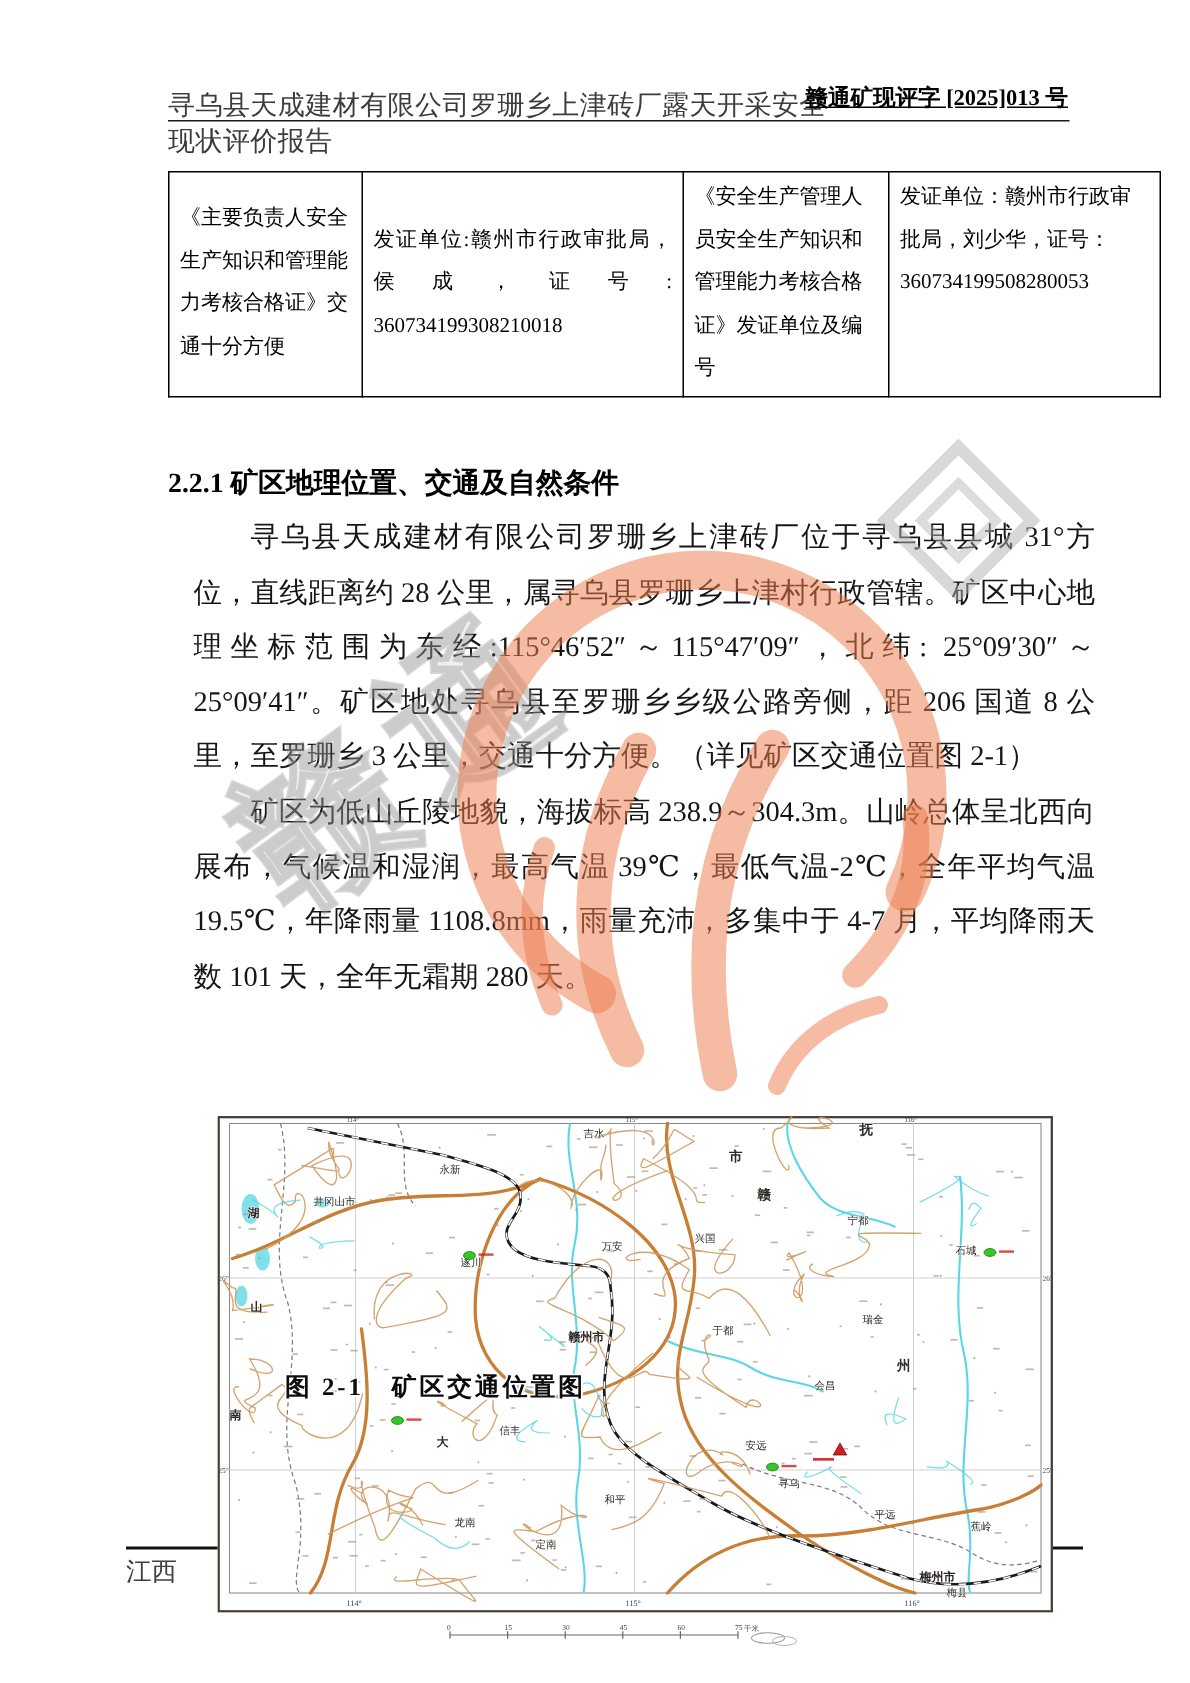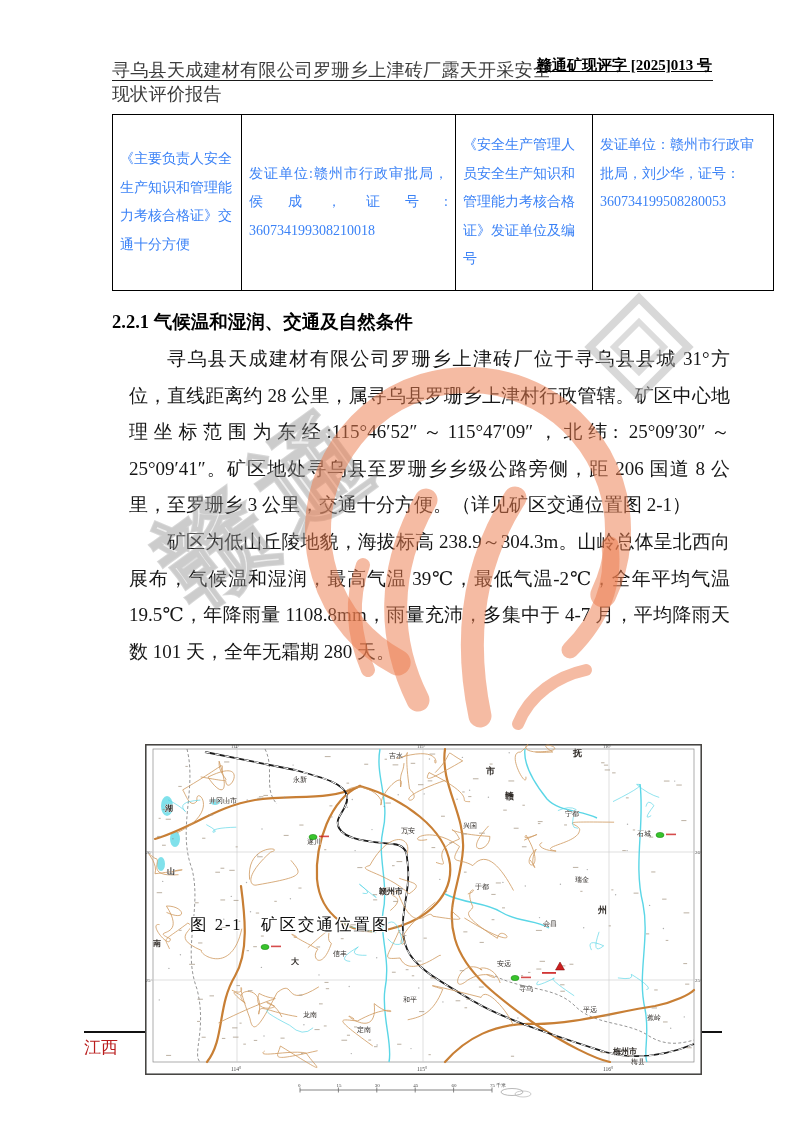--- a/index.html
+++ b/index.html
@@ -4,21 +4,21 @@
 <style>
   html,body{margin:0;padding:0;background:#ffffff;}
   .page{position:relative;width:793px;height:1122px;background:#fff;overflow:hidden;
         font-family:"Liberation Serif","DejaVu Serif",serif;color:#1c1c1c;}
   
   .hdr-left{position:absolute;left:112px;top:58px;width:450px;font-size:18px;color:#3c3c3c;letter-spacing:.3px;}
   .hdr-right{position:absolute;right:81px;top:56px;font-size:15px;font-weight:bold;color:#000;text-decoration:underline;}
   .hdr-rule{position:absolute;left:112px;top:80px;width:601px;height:0;border-top:1.6px solid #1a1a1a;}
   
   table.cert{position:absolute;left:112px;top:114px;width:601px;height:143px;border-collapse:collapse;table-layout:fixed;}
-  table.cert td{border:1.4px solid #000;font-size:14px;line-height:28.5px;padding:16px 7px;color:#3b82f6;}
+  table.cert td{border:1.4px solid #000;font-size:14px;line-height:28.5px;padding:3px 7px;color:#000000;}
   td.c1{width:114px;vertical-align:middle;}
   td.c2{width:199px;vertical-align:middle;text-align:justify;text-justify:inter-character;}
   td.c3{width:122px;vertical-align:middle;}
   td.c4{width:166px;vertical-align:top;}
   
   .h2{position:absolute;left:112px;top:268px;font-size:20px;font-weight:bold;color:#000;}
   .h3{position:absolute;left:112px;top:309px;font-size:18.5px;font-weight:bold;color:#000;}
   .bodytext{position:absolute;left:129px;top:341px;width:601px;font-size:19px;line-height:36.6px;
             text-align:justify;color:#161616;}
   .bodytext p{margin:0;text-indent:2em;}
@@ -26,27 +26,27 @@
   .wm{position:absolute;pointer-events:none;}
   .wm-text{left:128px;top:520px;font-size:108px;font-weight:bold;letter-spacing:14px;
            transform:rotate(-36deg);transform-origin:left top;
            color:rgba(150,150,150,0.16);-webkit-text-stroke:2px rgba(150,150,150,0.38);z-index:2;}
   .wm-cyan{left:424px;top:574px;font-size:94px;font-weight:bold;letter-spacing:-4px;
            font-family:"Liberation Sans",sans-serif;color:rgba(118,214,235,0.60);z-index:2;}
   .wm-diamond{left:584px;top:292px;z-index:2;}
   .wm-logo{left:268px;top:364px;z-index:3;}
   
   .map{position:absolute;left:145px;top:744px;width:557px;height:331px;background:#fdba74;z-index:5;}
-  .map-caption{position:absolute;left:45px;top:170px;font-size:16.5px;font-weight:normal;color:#0c0c0c;
+  .map-caption{position:absolute;left:45px;top:170px;font-size:16.5px;font-weight:bold;color:#0c0c0c;
                letter-spacing:2px;white-space:nowrap;
                text-shadow:-1px -1px 0 #fff,1px -1px 0 #fff,-1px 1px 0 #fff,1px 1px 0 #fff,0 0 3px #fff;}
   .scalebar{position:absolute;left:280px;top:1081px;z-index:5;}
   
   .ft-rule{position:absolute;left:84px;top:1031px;width:638px;border-top:2px solid #111;z-index:1;}
-  .ft-left{position:absolute;left:84px;top:1036px;font-size:17px;color:#b91c1c;z-index:1;}
+  .ft-left{position:absolute;left:84px;top:1036px;font-size:17px;color:#404040;z-index:1;}
 </style>
 </head>
 <body>
 
 <div class="page">
 
   <div class="hdr-left">寻乌县天成建材有限公司罗珊乡上津砖厂露天开采安全现状评价报告</div>
   <div class="hdr-right">赣通矿现评字 [2025]013 号</div>
   <div class="hdr-rule"></div>
 
@@ -54,21 +54,21 @@
     <tbody>
         <tr>
       <td class="c1">《主要负责人安全生产知识和管理能力考核合格证》交通十分方便</td>
       <td class="c2">发证单位:赣州市行政审批局，侯成，证号: 360734199308210018</td>
       <td class="c3">《安全生产管理人员安全生产知识和管理能力考核合格证》发证单位及编号</td>
       <td class="c4">发证单位：赣州市行政审批局，刘少华，证号：360734199508280053</td>
     </tr>
   </tbody>
     </table>
 
-  <div class="h3">2.2.1 气候温和湿润、交通及自然条件</div>
+  <div class="h3">2.2.1 矿区地理位置、交通及自然条件</div>
 
   <div class="bodytext">
     <p>寻乌县天成建材有限公司罗珊乡上津砖厂位于寻乌县县城 31°方位，直线距离约 28 公里，属寻乌县罗珊乡上津村行政管辖。矿区中心地理坐标范围为东经:115°46′52″～115°47′09″，北纬: 25°09′30″～25°09′41″。矿区地处寻乌县至罗珊乡乡级公路旁侧，距 206 国道 8 公里，至罗珊乡 3 公里，交通十分方便。（详见矿区交通位置图 2-1）</p>
     <p>矿区为低山丘陵地貌，海拔标高 238.9～304.3m。山岭总体呈北西向展布，气候温和湿润，最高气温 39℃，最低气温-2℃，全年平均气温 19.5℃，年降雨量 1108.8mm，雨量充沛，多集中于 4-7 月，平均降雨天数 101 天，全年无霜期 280 天。</p>
   </div>
 
   <div class="wm wm-text">赣通</div>
   <svg class="wm wm-diamond" width="110" height="110" viewBox="0 0 110 110">
     <path d="M55,6 L104,55 L55,104 L6,55 Z" fill="none" stroke="rgba(178,178,178,0.5)" stroke-width="8"></path>
     <path d="M55,30 L80,55 L55,80 L30,55 Z" fill="none" stroke="rgba(178,178,178,0.45)" stroke-width="6"></path>

